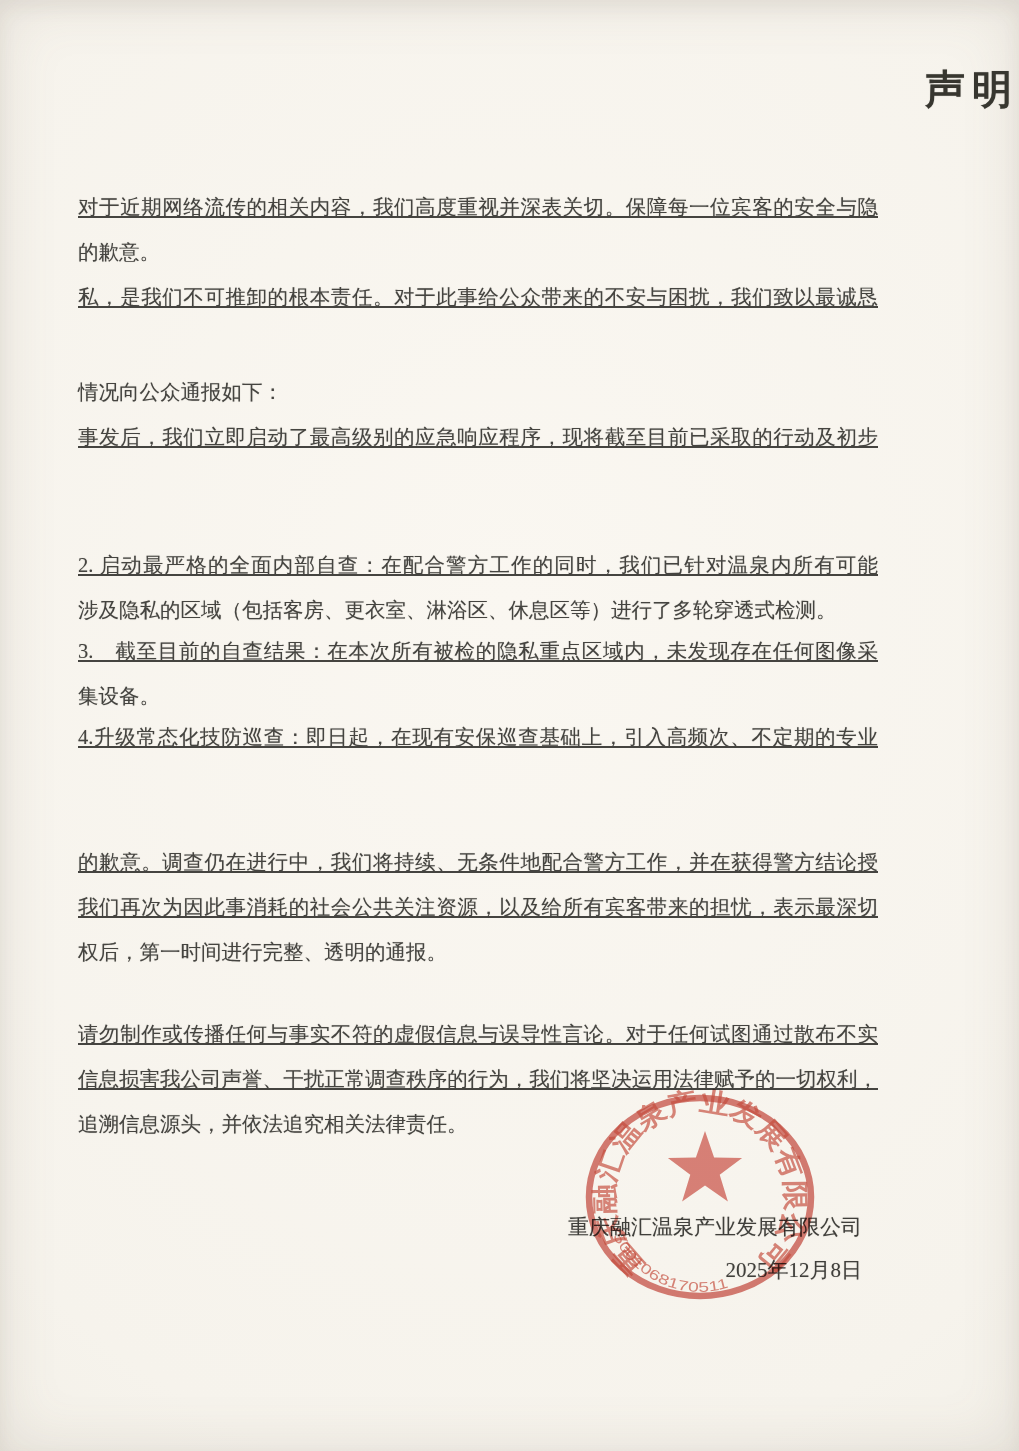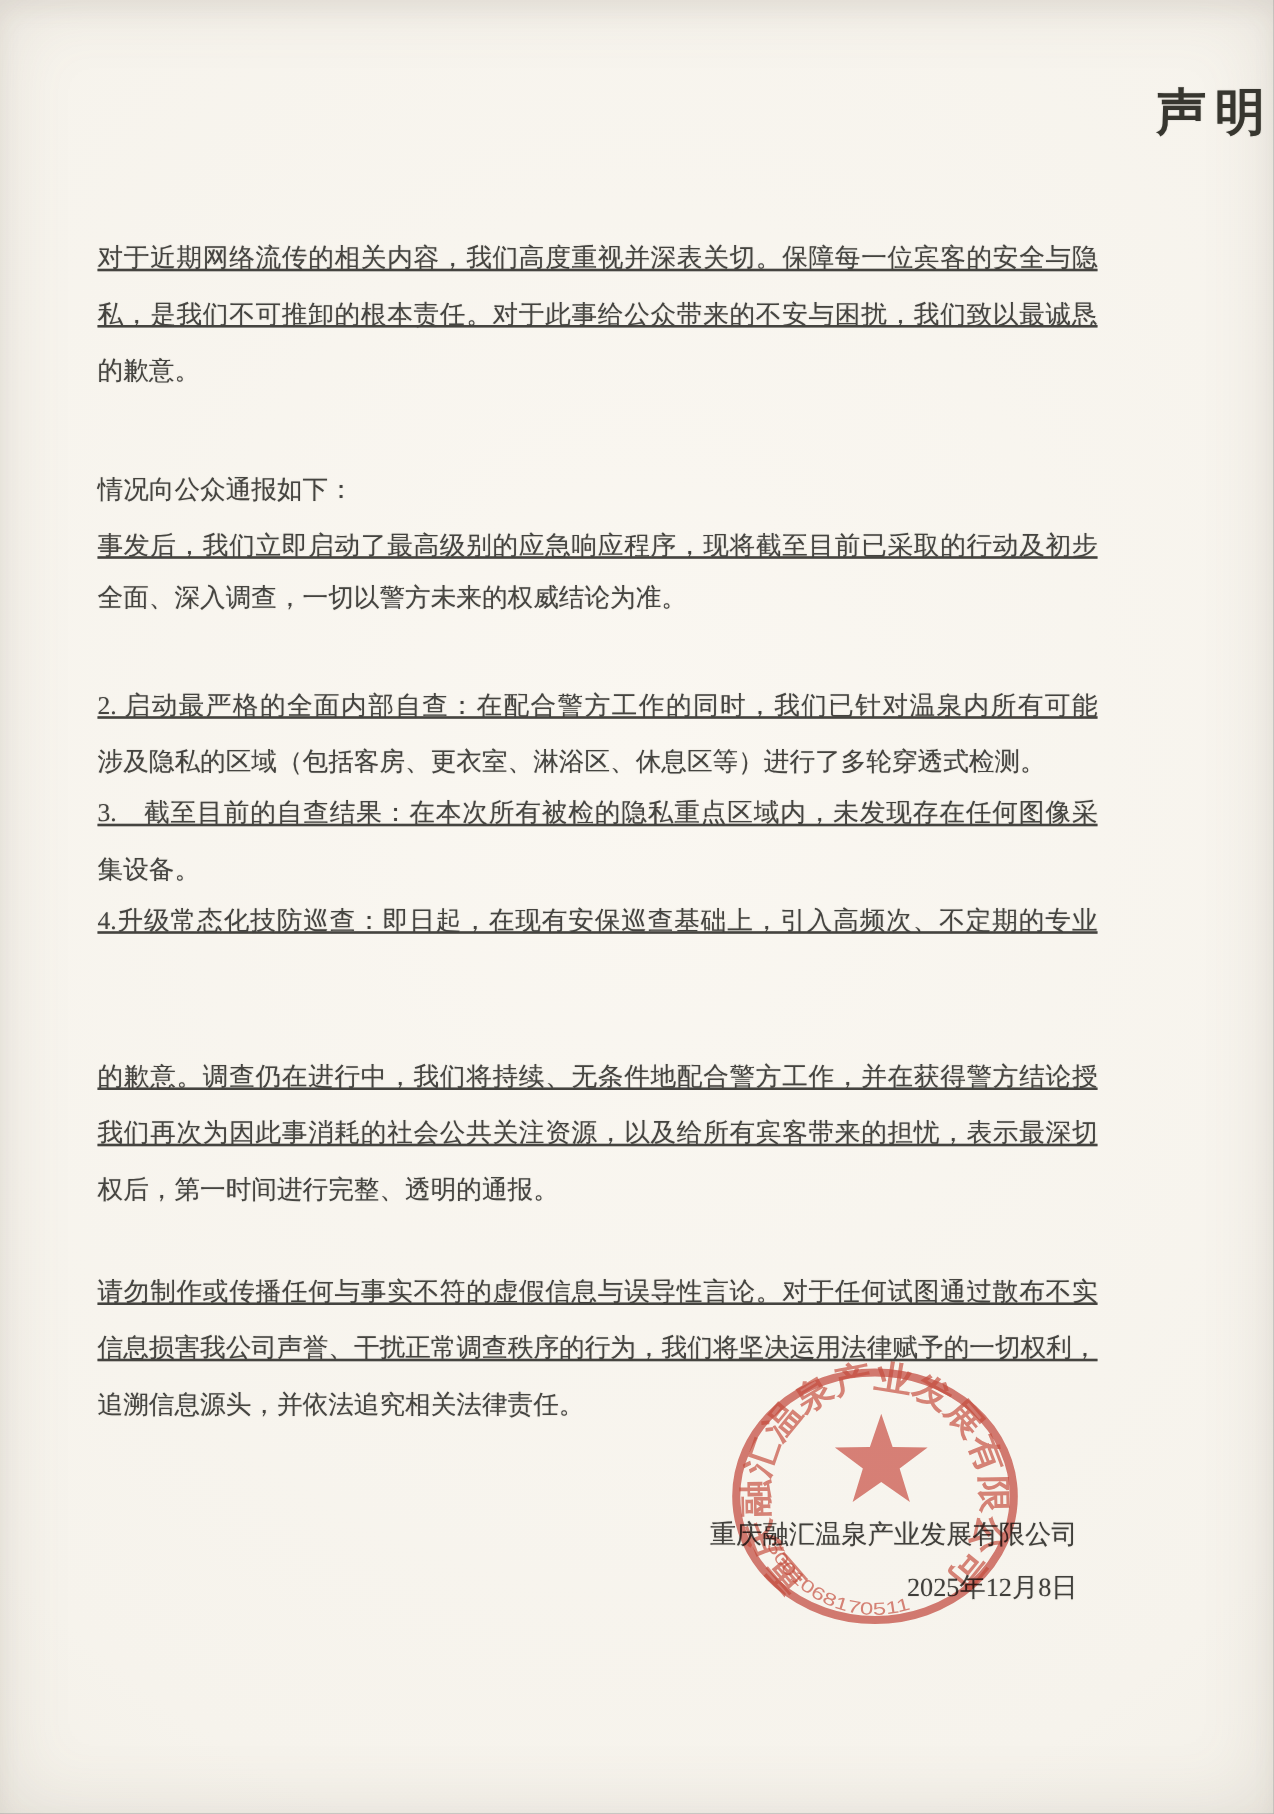--- a/index.html
+++ b/index.html
@@ -75,31 +75,30 @@
 </style>
 </head>
 <body>
 
 <div class="photo">
 
   <div class="doc-title">声明</div>
 
   <div class="body-text" style="top:185px">
     <div class="line just">对于近期网络流传的相关内容，我们高度重视并深表关切。保障每一位宾客的安全与隐</div>
+    <div class="line">的歉意。</div>
     <div class="line just">私，是我们不可推卸的根本责任。对于此事给公众带来的不安与困扰，我们致以最诚恳</div>
-    <div class="line">的歉意。</div>
   </div>
 
   <div class="body-text" style="top:370px">
     <div class="line">情况向公众通报如下：</div>
     <div class="line just">事发后，我们立即启动了最高级别的应急响应程序，现将截至目前已采取的行动及初步</div>
   </div>
 
   <div class="body-text" style="top:457px">
-    <div class="line">全面、深入调查，一切以警方未来的权威结论为准。</div>
   </div>
 
   <div class="body-text" style="top:543px">
     <div class="line just">2. 启动最严格的全面内部自查：在配合警方工作的同时，我们已针对温泉内所有可能</div>
     <div class="line">涉及隐私的区域（包括客房、更衣室、淋浴区、休息区等）进行了多轮穿透式检测。</div>
   </div>
 
   <div class="body-text" style="top:629px">
     <div class="line just">3.　截至目前的自查结果：在本次所有被检的隐私重点区域内，未发现存在任何图像采</div>
     <div class="line">集设备。</div>

